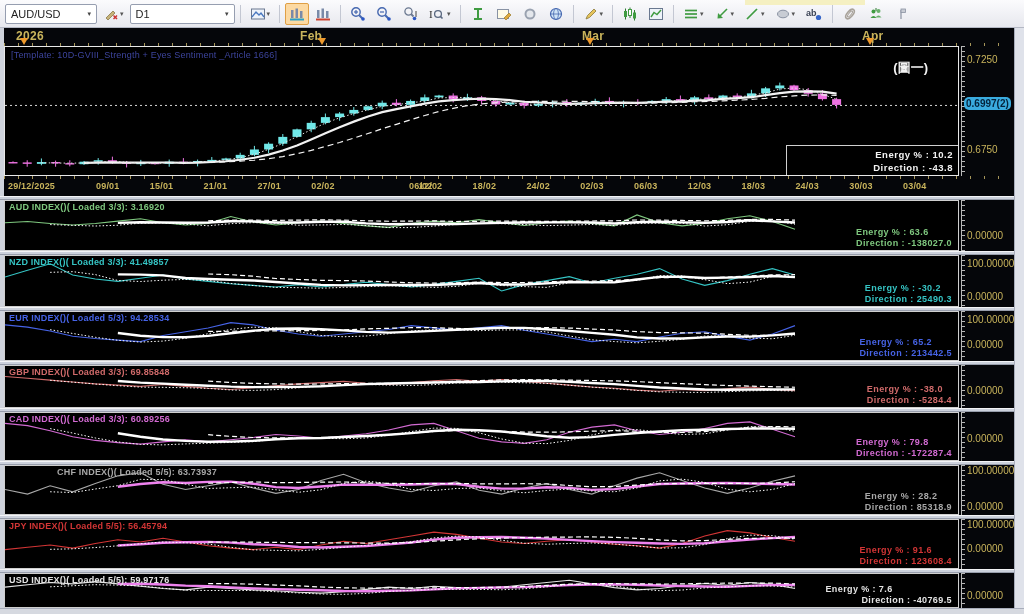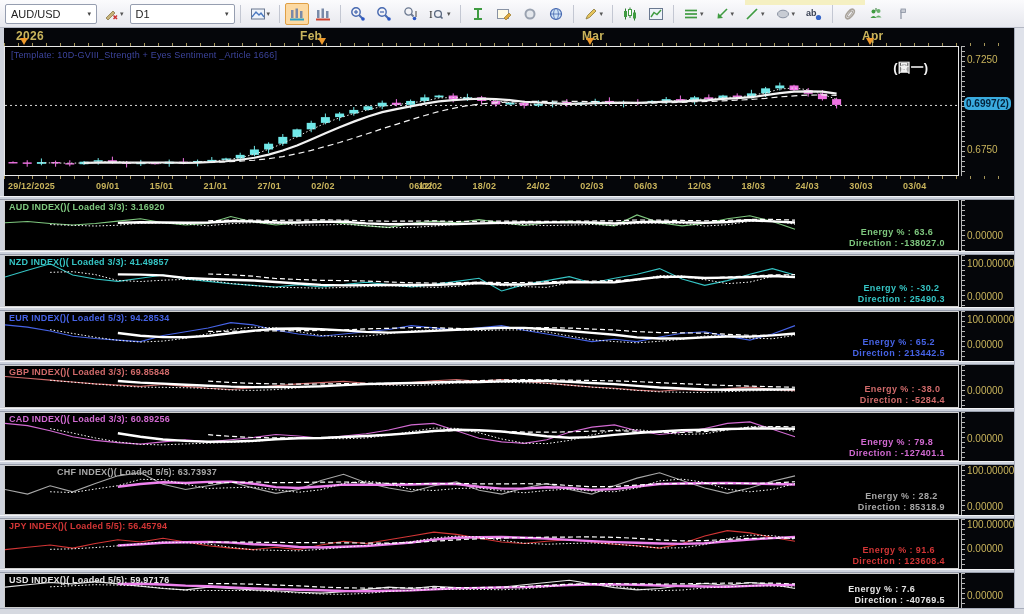--- a/index.html
+++ b/index.html
@@ -48,21 +48,21 @@
     background:repeating-linear-gradient(90deg,#a6955a 0 1px,transparent 1px 14px)}
   .dlab{position:absolute;top:5px;font-size:9px;font-weight:bold;color:#c9b45c;letter-spacing:.2px}
 
   .sep{position:absolute;left:0;width:1014px;height:4px;background:#ccd1dc;border-top:1px solid #f2f3f6;border-bottom:1px solid #979dab}
   .bottomstrip{position:absolute;left:0;top:608px;width:1024px;height:6px;background:#d6d9e0;border-top:1px solid #a8adbb}
 
   
   .panel{position:absolute;left:0;width:1014px}
   .pframe{position:absolute;left:4px;top:0;bottom:0;width:955px;background:#000;border:1px solid #cfcfcf}
   .plabel{position:absolute;left:4px;top:1px;font-size:9px;font-weight:bold;letter-spacing:.2px;white-space:nowrap}
-  .penergy{position:absolute;right:13px;bottom:1px;text-align:center}
+  .penergy{position:absolute;right:6px;bottom:1px;text-align:left}
   .penergy div{font-size:9px;font-weight:bold;letter-spacing:.4px;line-height:11px}
   .pchart{position:absolute;left:0;top:0}
 </style>
 </head>
 <body>
 
 <div id="app">
 
   <div class="toolbar">
     <div class="combo" style="width:92px">
@@ -384,20 +384,24 @@
         <line x1="817.4" y1="43.146067415730215" x2="817.4" y2="53.57303370786511" stroke="#ee72e2" stroke-width="1"></line>
         <rect x="812.9" y="46.74157303370775" width="9" height="5.393258426966305" fill="#ee72e2"></rect>
         <line x1="831.5999999999999" y1="50.696629213483" x2="831.5999999999999" y2="61.4831460674158" stroke="#ee72e2" stroke-width="1"></line>
         <rect x="827.0999999999999" y="52.13483146067406" width="9" height="5.752808988764215" fill="#ee72e2"></rect>
         <polyline points="79,115.89513108614224 93.19999999999999,115.53558052434454 107.39999999999999,115.29588014981272 121.6,115.59550561797748 135.8,115.53558052434454 150,115.47565543071158 164.2,115.47565543071158 178.39999999999998,115.89513108614224 192.6,115.65543071161044 206.79999999999998,114.99625468164817 221,114.27715355805253 235.2,112.77902621722853 249.39999999999998,110.74157303370795 263.6,107.56554307116109 277.8,103.55056179775288 292,98.45692883895154 306.2,92.52434456928847 320.4,86.23220973782789 334.59999999999997,80.23970037453186 348.79999999999995,74.60674157303374 363,69.51310861423221 377.2,65.07865168539314 391.4,62.08239700374513 405.59999999999997,59.38576779026208 419.79999999999995,56.68913857677902 434,54.292134831460736 448.2,53.15355805243424 462.4,52.25468164794016 476.59999999999997,51.59550561797749 490.79999999999995,52.194756554307006 505,53.09363295880149 519.2,54.77153558052435 533.4,55.49063670411978 547.6,56.26966292134796 561.8,56.86891385767788 576,56.56928838951312 590.1999999999999,56.26966292134836 604.4,55.9700374531834 618.6,55.67041198501884 632.8,55.8501872659175 647,55.25093632958797 661.1999999999999,54.65168539325845 675.4,54.65168539325825 689.5999999999999,53.57303370786531 703.8,53.09363295880149 718,51.835205992509295 732.1999999999999,51.17602996254662 746.4,50.217228464419186 760.5999999999999,48.11985018726605 774.8,46.14232209737823 789,44.64419475655423 803.1999999999999,44.344569288389266 817.4,44.704119850187375 831.5999999999999,46.62172284644185" fill="none" stroke="#f2f2f2" stroke-width="2.2"></polyline>
         <polyline points="164.2,115.68539325842691 178.39999999999998,115.71535580524339 192.6,115.47565543071178 206.79999999999998,115.29588014981272 221,114.90636704119873 235.2,114.12734082397016 249.39999999999998,113.10861423220976 263.6,111.73033707865146 277.8,109.60299625468146 292,106.72659176029975 306.2,103.4007490636705 320.4,99.5056179775282 334.59999999999997,95.49063670411981 348.79999999999995,91.08614232209742 363,86.53183520599285 377.2,81.76779026217214 391.4,77.3033707865168 405.59999999999997,72.80898876404498 419.79999999999995,68.46441947565555 434,64.44943820224694 448.2,61.33333333333322 462.4,58.66666666666665 476.59999999999997,56.838951310861205 490.79999999999995,55.79026217228434 505,54.89138576779006 519.2,54.53183520599254 533.4,54.322097378276816 547.6,54.26217228464426 561.8,54.23220973782758 576,54.38202247190996 590.1999999999999,54.681647940074924 604.4,55.370786516853876 618.6,55.58052434456921 632.8,56.05992509363283 647,56.05992509363283 661.1999999999999,55.61048689138568 675.4,55.4606741573033 689.5999999999999,54.77153558052435 703.8,54.38202247190996 718,53.842696629213194 732.1999999999999,53.2134831460674 746.4,52.43445692883882 760.5999999999999,51.38576779026215 774.8,49.85767790262167 789,48.86891385767776 803.1999999999999,48.089887640449376 817.4,47.940074906366995 831.5999999999999,48.41947565543062" fill="none" stroke="#f2f2f2" stroke-width="1.2" stroke-dasharray="6,4"></polyline>
         <polyline points="36.4,115.77528089887635 50.599999999999994,116.01498127340815 64.8,116.13483146067445 79,116.01498127340815 93.19999999999999,115.05617977528091 107.39999999999999,114.45692883895119 121.6,115.17602996254662 135.8,116.01498127340815 150,116.49438202247177 164.2,115.77528089887635 178.39999999999998,115.77528089887635 192.6,114.8164794007491 206.79999999999998,114.21722846441958 221,112.77902621722853 235.2,110.74157303370795 249.39999999999998,107.26591760299632 263.6,102.35205992509384 277.8,96.35955056179782 292,89.64794007490636 306.2,82.6966292134831 320.4,76.10486891385776 334.59999999999997,70.83146067415716 348.79999999999995,66.516853932584 363,62.92134831460666 377.2,59.32584269662932 391.4,57.64794007490626 405.59999999999997,55.8501872659175 419.79999999999995,54.05243445692873 434,50.93632958801481 448.2,50.45692883895119 462.4,50.45692883895119 476.59999999999997,52.25468164794016 490.79999999999995,53.932584269662826 505,55.73033707865159 519.2,57.28838951310855 533.4,57.04868913857674 547.6,56.80898876404493 561.8,56.449438202247016 576,56.089887640449305 590.1999999999999,55.73033707865159 604.4,55.49063670411978 618.6,55.25093632958797 632.8,55.9700374531834 647,55.011235955056165 661.1999999999999,54.05243445692893 675.4,53.3333333333333 689.5999999999999,52.13483146067386 703.8,52.13483146067386 718,50.33707865168529 732.1999999999999,50.217228464419385 746.4,48.29962546816471 760.5999999999999,45.90262172284642 774.8,42.067415730337075 789,40.988764044943736 803.1999999999999,42.786516853932504 817.4,47.34082397003728 831.5999999999999,52.25468164794016" fill="none" stroke="#e4e4e4" stroke-width="1" stroke-dasharray="1.5,2.2"></polyline>
       </svg>
     <div class="tmpl">[Template: 10D-GVIII_Strength + Eyes Sentiment _Article 1666]</div>
     <div class="figlab">(圖一)</div>
+    <div class="energy-box">
+      <div>Energy % : 10.2</div>
+      <div>Direction : -43.8</div>
+    </div>
   </div>
   <div class="axis" id="main-axis" style="top:46px;height:130px">
     <div class="vticks"></div>
   <div class="axlabel" style="top: 8px;">0.7250</div>
       <div class="axlabel current" style="top: 51px;">0.6997(2)</div>
       <div class="axlabel" style="top: 98px;">0.6750</div>
     </div>
 
   <div class="date-axis" id="date-axis">
     <div class="ticks"></div>
@@ -506,21 +510,21 @@
     <div class="pframe">
       <svg class="pchart" width="953" height="47">
           <polyline points="0,10.399999999999999 22.571428571428573,12.620000000000001 45.142857142857146,17.8 67.71428571428572,23.720000000000002 90.28571428571429,27.419999999999998 112.85714285714286,29.64 135.42857142857144,31.12 158,28.9 180.57142857142858,26.68 203.14285714285717,28.9 225.71428571428572,26.68 248.2857142857143,24.46 270.8571428571429,21.5 293.42857142857144,22.98 316,25.2 338.5714285714286,22.98 361.14285714285717,20.759999999999998 383.7142857142857,17.060000000000002 406.28571428571433,11.879999999999999 428.8571428571429,10.399999999999999 451.42857142857144,17.8 474.00000000000006,25.2 496.5714285714286,28.9 519.1428571428572,30.38 541.7142857142858,26.68 564.2857142857143,19.279999999999998 586.8571428571429,14.100000000000001 609.4285714285714,11.879999999999999 632,17.8 654.5714285714287,21.5 677.1428571428572,19.279999999999998 699.7142857142858,15.579999999999998 722.2857142857143,10.399999999999999 744.8571428571429,8.920000000000002 767.4285714285714,16.32 790,23.720000000000002" fill="none" stroke="#d26ad2" stroke-width="1.1"></polyline>
           <polyline points="112.85714285714286,20.266666666666666 135.42857142857144,23.720000000000002 158,26.433333333333334 180.57142857142858,27.913333333333334 203.14285714285717,28.776666666666667 225.71428571428572,28.653333333333336 248.2857142857143,27.79 270.8571428571429,26.186666666666667 293.42857142857144,25.200000000000003 316,24.95333333333333 338.5714285714286,23.966666666666665 361.14285714285717,22.98 383.7142857142857,21.746666666666663 406.28571428571433,20.143333333333334 428.8571428571429,18.046666666666667 451.42857142857144,16.813333333333333 474.00000000000006,17.18333333333333 496.5714285714286,18.54 519.1428571428572,20.759999999999998 541.7142857142858,23.226666666666674 564.2857142857143,24.706666666666667 586.8571428571429,24.090000000000003 609.4285714285714,21.87 632,20.02 654.5714285714287,18.54 677.1428571428572,17.306666666666665 699.7142857142858,16.689999999999998 722.2857142857143,16.073333333333338 744.8571428571429,15.579999999999998 767.4285714285714,15.333333333333334 790,15.703333333333331" fill="none" stroke="#ffffff" stroke-width="2.4"></polyline>
           <polyline points="203.14285714285717,21.72 225.71428571428572,23.348000000000003 248.2857142857143,24.532 270.8571428571429,24.902 293.42857142857144,24.828 316,24.606 338.5714285714286,23.94 361.14285714285717,22.904 383.7142857142857,21.720000000000002 406.28571428571433,20.240000000000002 428.8571428571429,18.39 451.42857142857144,17.502000000000002 474.00000000000006,17.576000000000004 496.5714285714286,18.316000000000003 519.1428571428572,19.056000000000004 541.7142857142858,19.204 564.2857142857143,18.834 586.8571428571429,18.168 609.4285714285714,17.65 632,18.242000000000004 654.5714285714287,19.352000000000004 677.1428571428572,19.5 699.7142857142858,18.538 722.2857142857143,16.687999999999995 744.8571428571429,14.542000000000002 767.4285714285714,13.506000000000004 790,13.95" fill="none" stroke="#ffffff" stroke-width="1.2" stroke-dasharray="5,3"></polyline>
           <polyline points="45.142857142857146,15.606666666666666 67.71428571428572,20.046666666666667 90.28571428571429,24.98 112.85714285714286,28.92666666666667 135.42857142857144,31.393333333333334 158,31.886666666666663 180.57142857142858,30.9 203.14285714285717,30.159999999999997 225.71428571428572,29.419999999999998 248.2857142857143,28.680000000000003 270.8571428571429,26.21333333333333 293.42857142857144,24.98 316,25.226666666666667 338.5714285714286,25.720000000000002 361.14285714285717,24.98 383.7142857142857,22.266666666666666 406.28571428571433,18.566666666666663 428.8571428571429,15.113333333333337 451.42857142857144,15.359999999999998 474.00000000000006,19.8 496.5714285714286,25.966666666666665 519.1428571428572,30.159999999999997 541.7142857142858,30.653333333333336 564.2857142857143,27.44666666666667 586.8571428571429,22.02 609.4285714285714,17.086666666666666 632,16.593333333333334 654.5714285714287,19.060000000000002 677.1428571428572,21.526666666666667 699.7142857142858,20.786666666666665 722.2857142857143,17.086666666666662 744.8571428571429,13.633333333333336 767.4285714285714,13.879999999999995 790,18.32" fill="none" stroke="#ffffff" stroke-width="1" stroke-dasharray="1.5,2"></polyline>
         </svg>
       <div class="plabel" style="color: rgb(210, 106, 210);">CAD INDEX()( Loaded 3/3): 60.89256</div>
       <div class="penergy">
         <div style="color: rgb(210, 106, 210);">Energy % : 79.8</div>
-        <div style="color: rgb(210, 106, 210);">Direction : -127401.1</div>
+        <div style="color: rgb(210, 106, 210);">Direction : -172287.4</div>
       </div>
     </div>
     <div class="axis pxaxis" style="top: 0px; height: 49px;">
         <div class="vticks"></div>
         <div class="axlabel" style="top: 21px;">0.00000</div>
       </div>
   </div>
 
   <div class="panel" id="p5" style="top:465px;height:50px">
     <div class="pframe">

